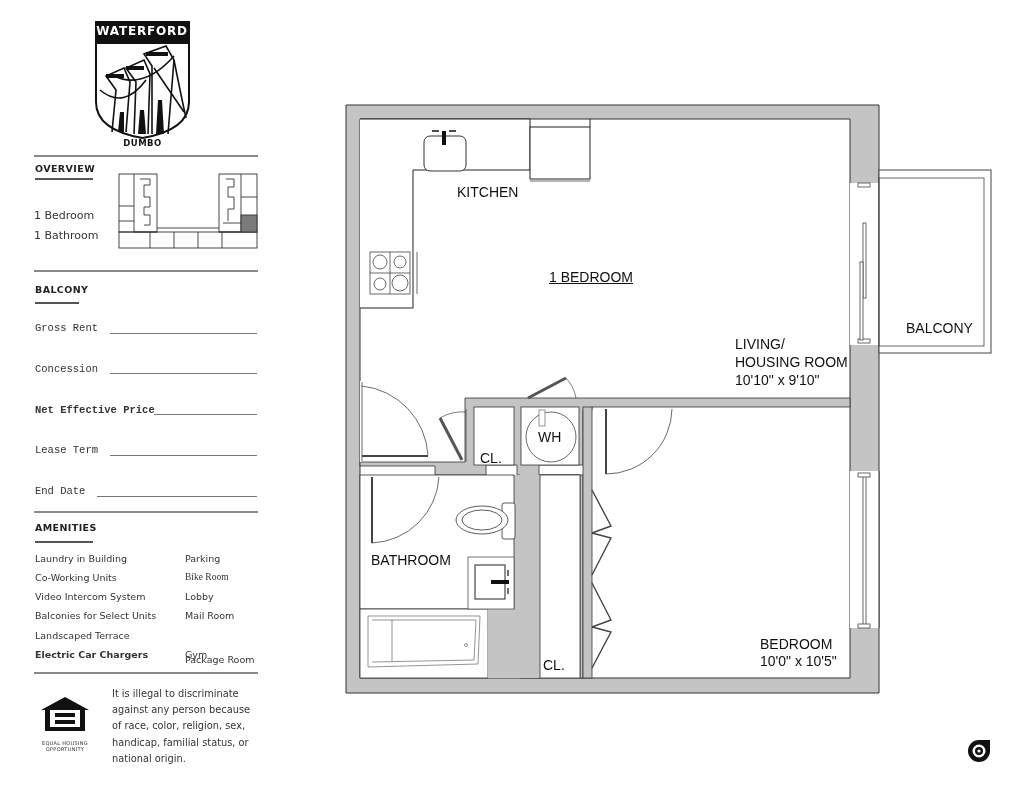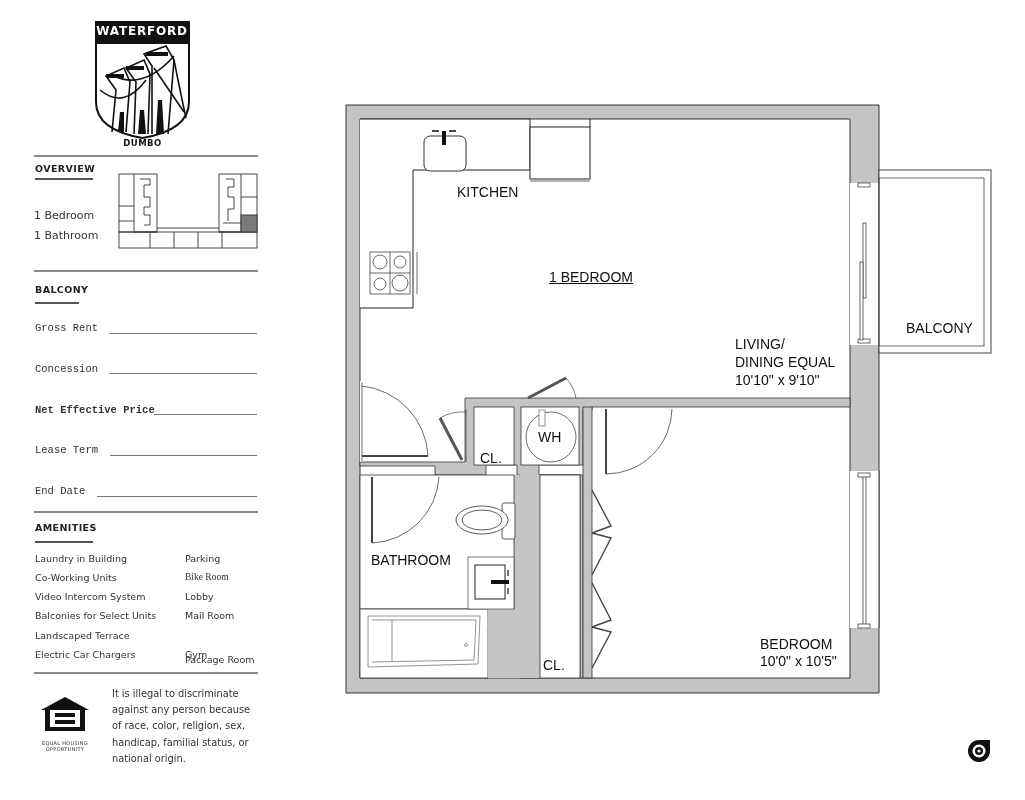--- a/index.html
+++ b/index.html
@@ -97,21 +97,21 @@
 
 <div class="rule" style="left:34px;top:511px;width:224px;"></div>
 <div class="section-title" style="left:35px;top:522px;">AMENITIES</div>
 <div class="section-underline" style="left:35px;top:541px;width:58px;"></div>
 
 <div class="amenity" style="left:35px;top:553px;">Laundry in Building</div>
 <div class="amenity" style="left:35px;top:572px;">Co-Working Units</div>
 <div class="amenity" style="left:35px;top:591px;">Video Intercom System</div>
 <div class="amenity" style="left:35px;top:610px;">Balconies for Select Units</div>
 <div class="amenity" style="left:35px;top:630px;">Landscaped Terrace</div>
-<div class="amenity" style="left:35px;top:649px;">Electric Car Chargers</div>
+<div class="amenity" style="left:35px;top:649px;font-weight:bold;">Electric Car Chargers</div>
 
 <div class="amenity" style="left:185px;top:553px;">Parking</div>
 <div class="amenity" style="left:185px;top:572px;font-family:Liberation Serif, serif;">Bike Room</div>
 <div class="amenity" style="left:185px;top:591px;">Lobby</div>
 <div class="amenity" style="left:185px;top:610px;">Mail Room</div>
 <div class="amenity" style="left:185px;top:654px;">Package Room</div>
 <div class="amenity" style="left:185px;top:649px;">Gym</div>
 
 <div class="rule" style="left:34px;top:672px;width:224px;"></div>
 <div class="abs" style="left:40px;top:696px;width:50px;height:36px;">
@@ -232,21 +232,21 @@
     <path d="M592,490 L611,526 L592,533"></path>
     <path d="M592,533 L611,538 L592,575"></path>
     <path d="M592,583 L611,620 L592,627"></path>
     <path d="M592,627 L611,632 L592,668"></path>
   </g>
 </svg>
 
 <div class="room-label" style="left:457px;top:184px;">KITCHEN</div>
 <div class="room-label" style="left:549px;top:269px;text-decoration:underline;">1 BEDROOM</div>
 <div class="room-label" style="left:735px;top:336px;">LIVING/</div>
-<div class="room-label" style="left:735px;top:354px;">DINING EQUAL</div>
+<div class="room-label" style="left:735px;top:354px;">HOUSING ROOM</div>
 <div class="room-label" style="left:735px;top:372px;">10'10" x 9'10"</div>
 <div class="room-label" style="left:906px;top:320px;">BALCONY</div>
 <div class="room-label" style="left:480px;top:450px;">CL.</div>
 <div class="room-label" style="left:538px;top:429px;">WH</div>
 <div class="room-label" style="left:371px;top:552px;">BATHROOM</div>
 <div class="room-label" style="left:543px;top:657px;">CL.</div>
 <div class="room-label" style="left:760px;top:636px;">BEDROOM</div>
 <div class="room-label" style="left:760px;top:653px;">10'0" x 10'5"</div>
 
 <div class="abs" style="left:967px;top:739px;width:24px;height:24px;">

